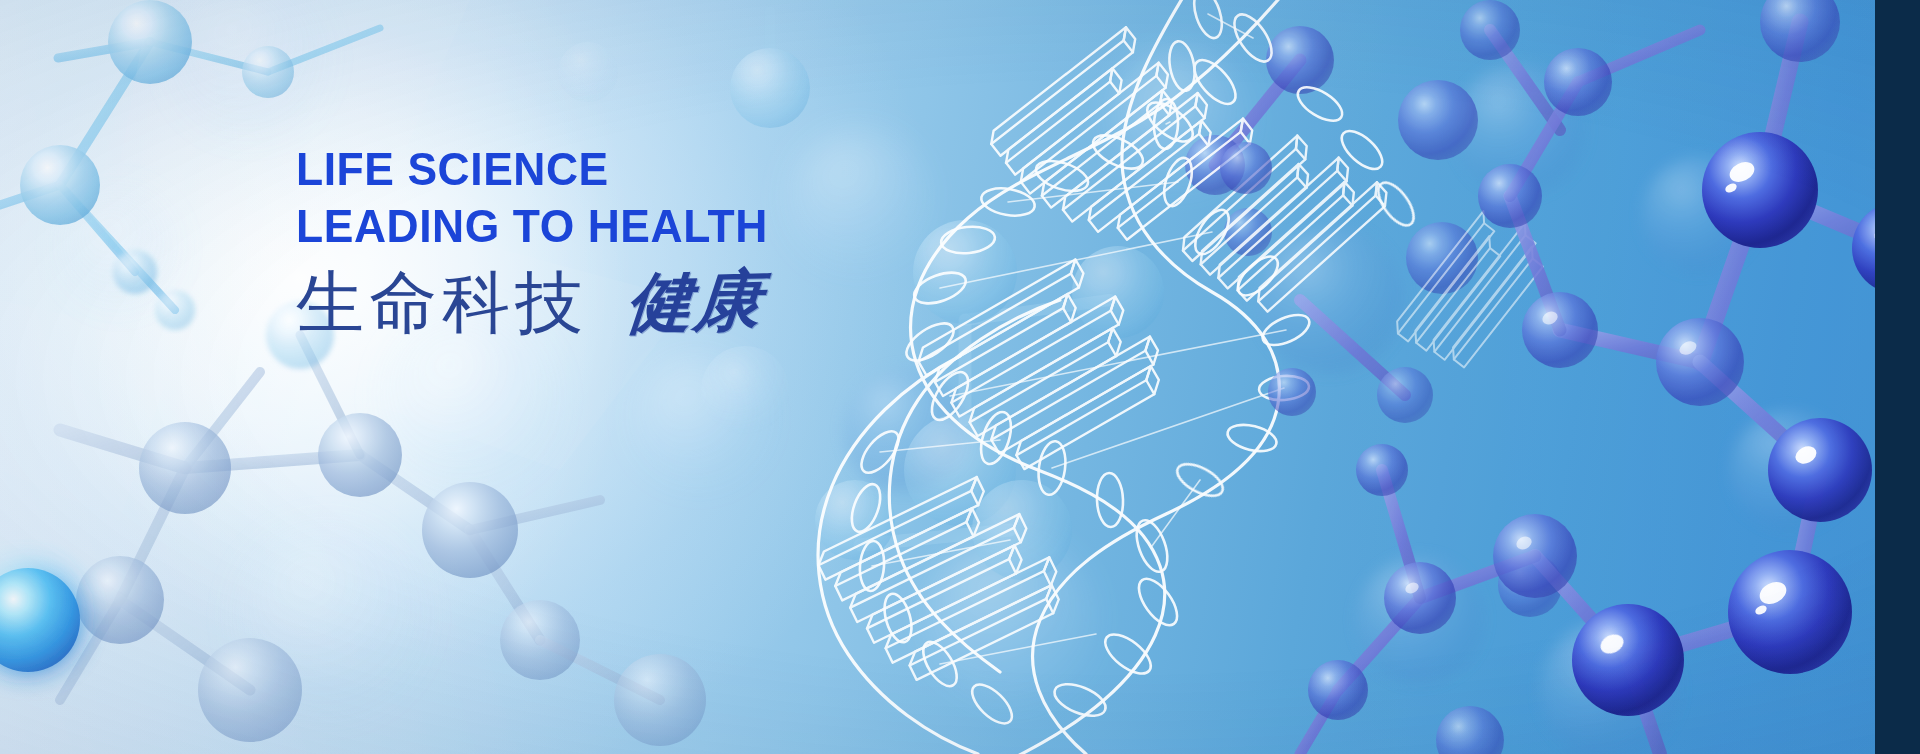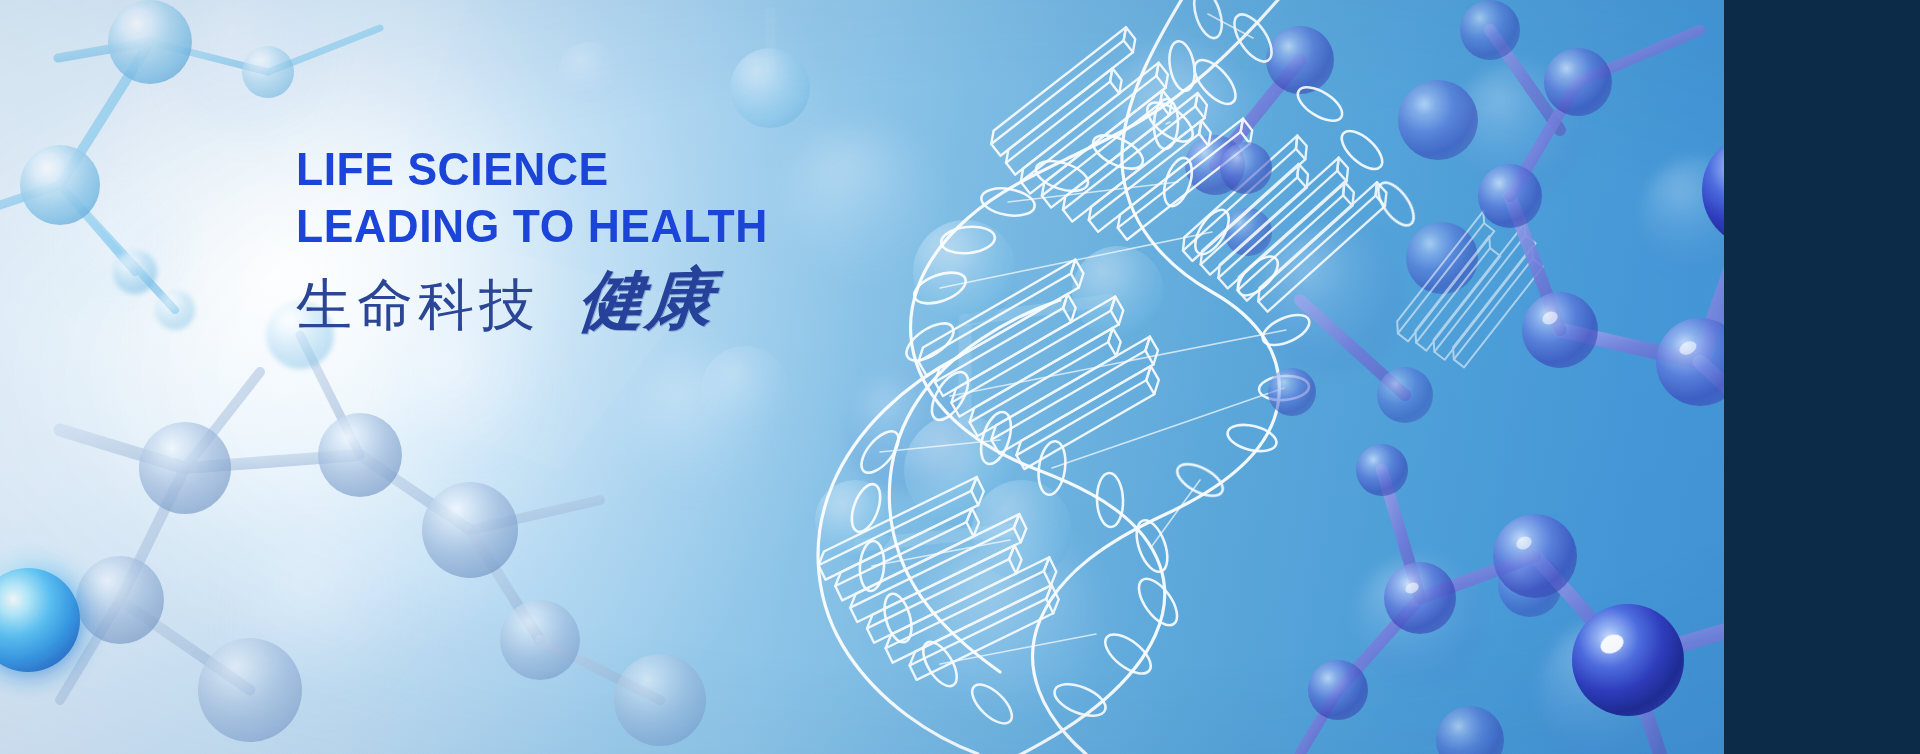--- a/index.html
+++ b/index.html
@@ -1,20 +1,20 @@
 <!DOCTYPE html>
 <html><head>
 <meta charset="utf-8">
 <style>
   html,body{margin:0;padding:0;background:#0b2b49;}
   body{font-family:"Liberation Sans",sans-serif;}
 
   #banner{
     position:relative;
-    width:1724px;height:754px;
+    width:1875px;height:754px;
     overflow:hidden;
     background:#4292d4;
   }
 
   
   .bg-base{
     position:absolute;inset:0;
     background:
       linear-gradient(100deg,
         #e3f0fa 0%,
@@ -77,21 +77,21 @@
     white-space:nowrap;
     text-shadow:0 1px 0 rgba(255,255,255,.18);
   }
   .cn-line{
     margin-top:17px;
     white-space:nowrap;
     display:flex;align-items:baseline;
   }
   .cn-a{
     font-family:Liberation Sans, sans-serif;
-    font-size:56px;
+    font-size:68px;
     line-height:62px;
     color:#2a4694;
     letter-spacing:5px;
     font-weight:500;
   }
   .cn-gap{display:inline-block;width:26px;}
   .cn-b{
     font-family:"Liberation Serif","DejaVu Serif",serif;
     font-size:66px;
     line-height:62px;

